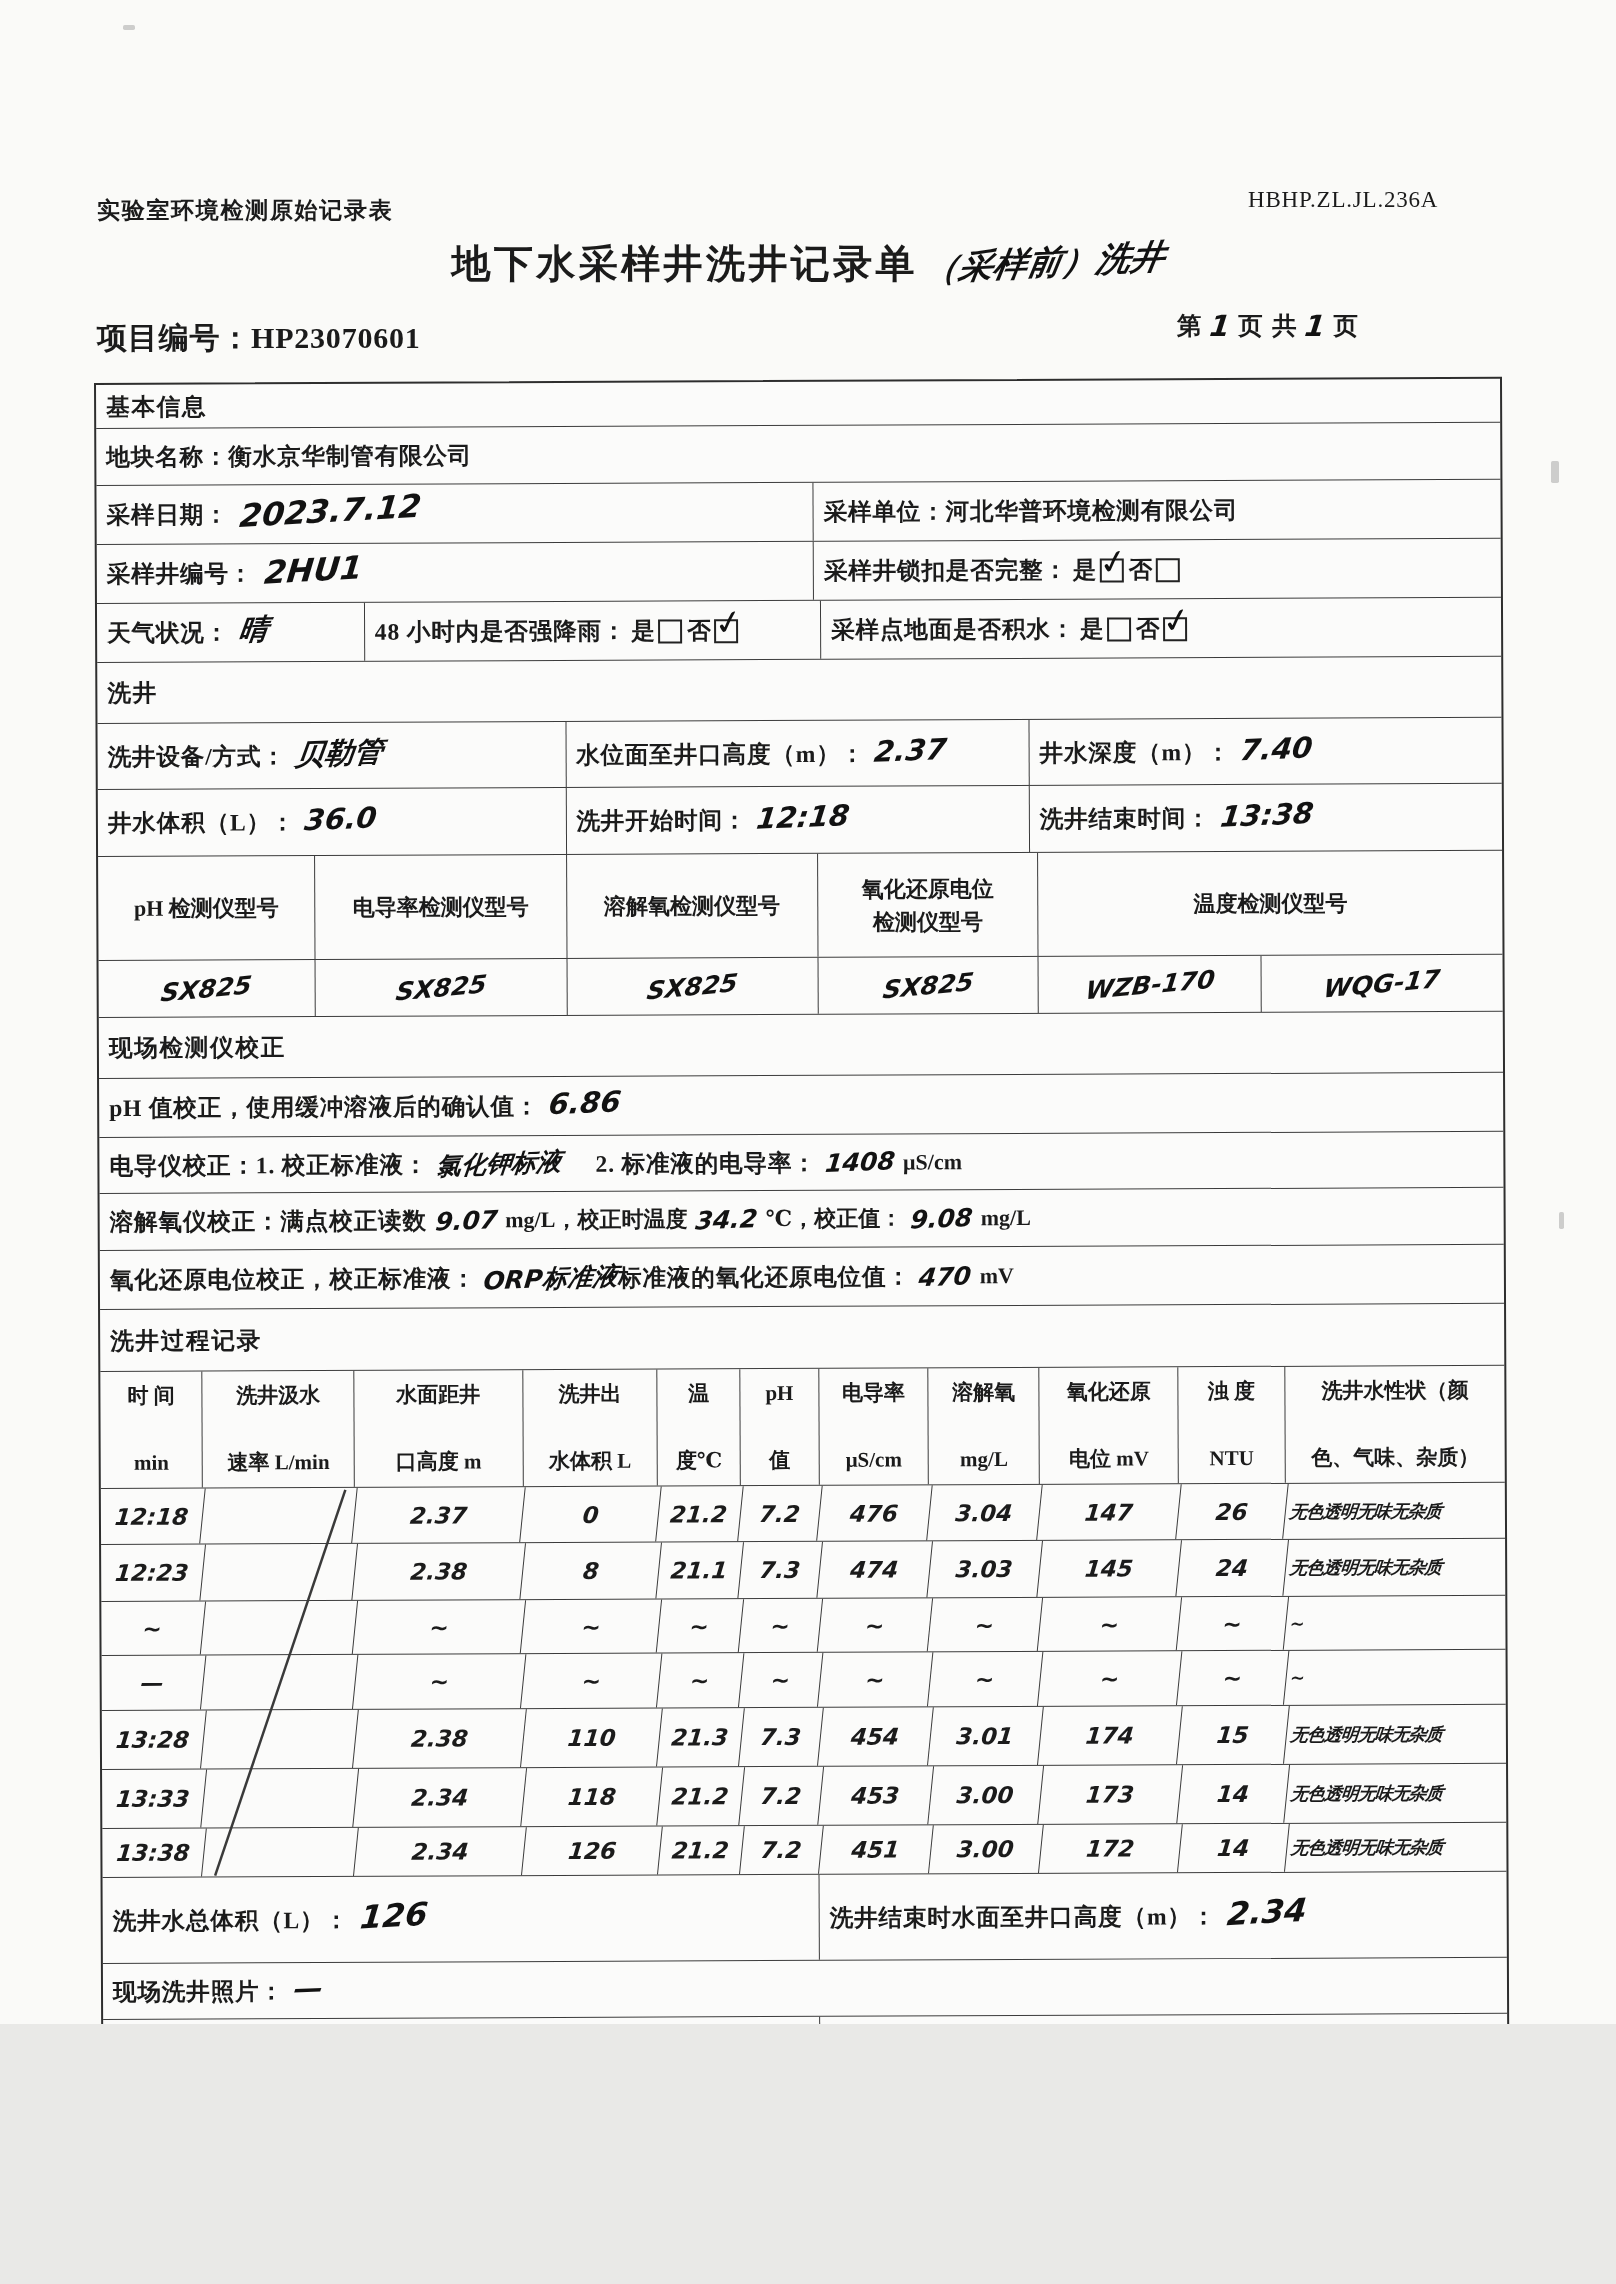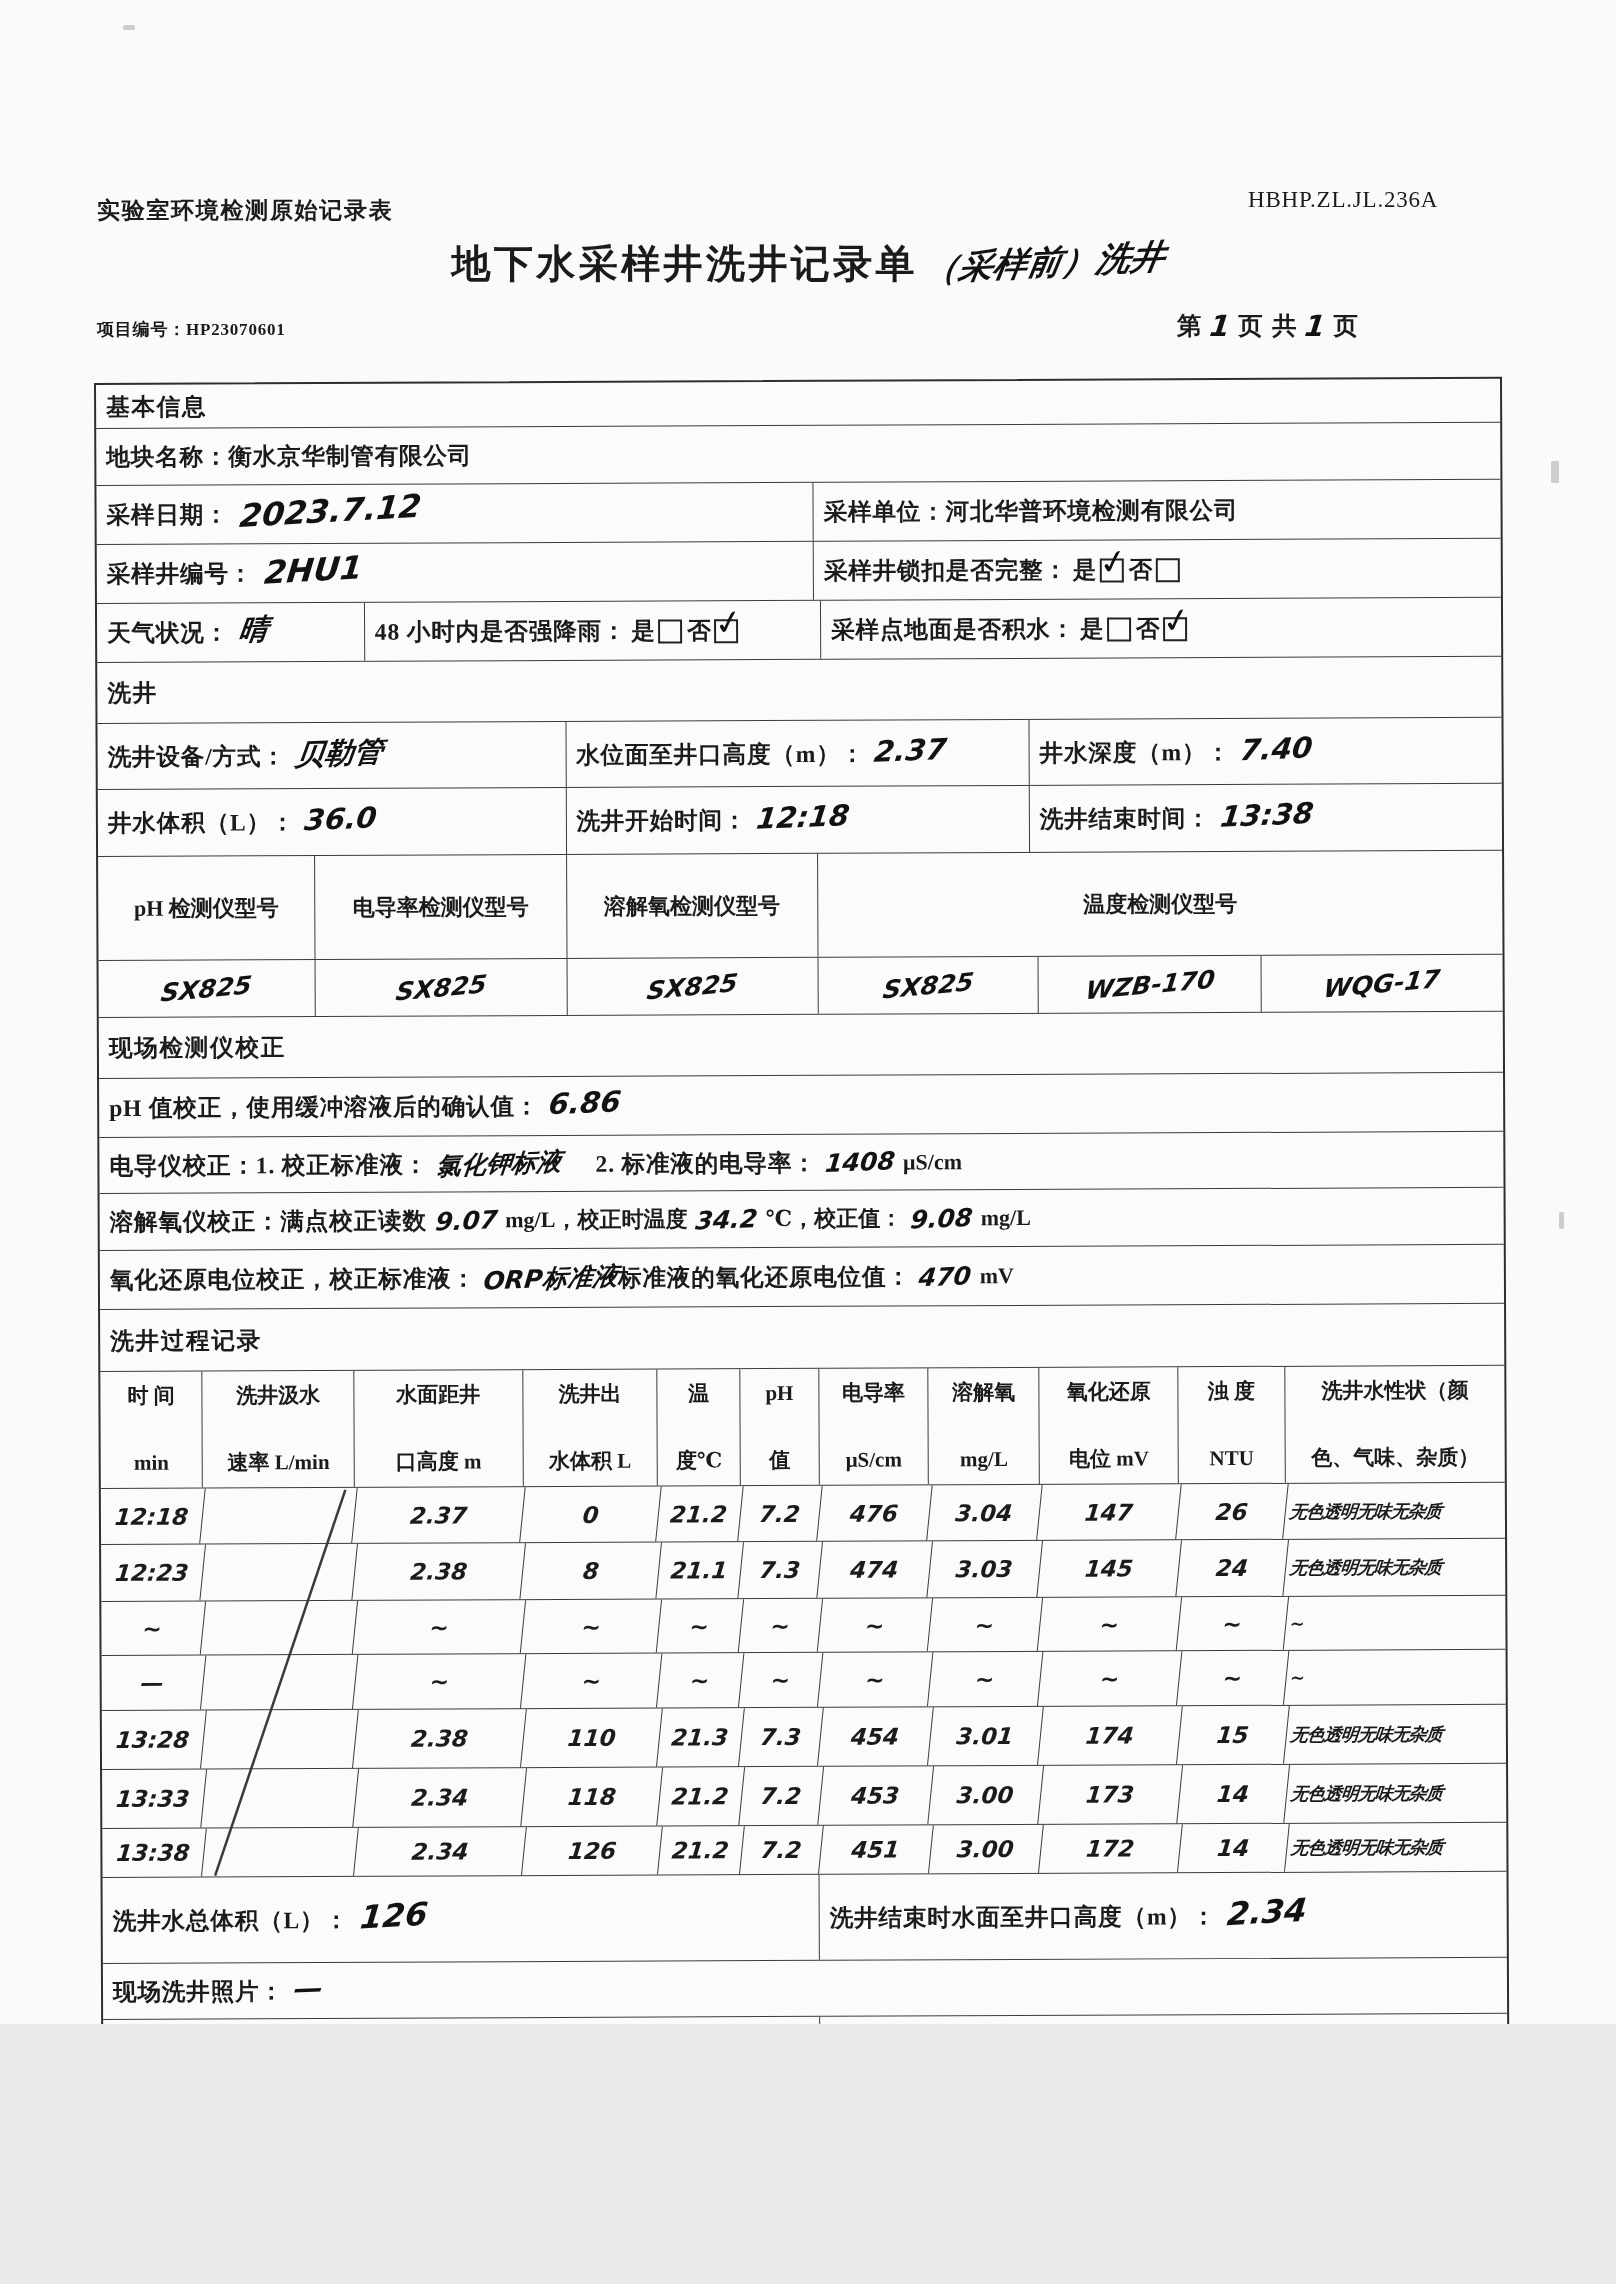--- a/index.html
+++ b/index.html
@@ -10,21 +10,21 @@
   .sig{font-family:"DejaVu Sans",sans-serif;font-style:italic;font-weight:700;font-size:34px;
        display:inline-block;transform:skewX(-14deg) rotate(-4deg);letter-spacing:1.7px;color:#101010;}
   .lbl{font-size:23.6px;font-weight:700;letter-spacing:0.8px;white-space:nowrap;}
   .sec{font-size:23.6px;font-weight:700;letter-spacing:1.7px;}
   
   .doc-label{position:absolute;left:97px;top:195px;font-size:23px;font-weight:700;letter-spacing:1.7px;}
   .form-code{position:absolute;left:1248px;top:187px;font-size:23px;font-weight:400;letter-spacing:0.8px;}
   .titlerow{position:absolute;left:0;top:237px;width:100%;text-align:center;white-space:nowrap;}
   .title{font-size:39px;font-weight:700;letter-spacing:3.4px;}
   .title-note{font-size:34px;margin-left:8.4px;transform:skewX(-12deg) rotate(-3deg);position:relative;top:-3.4px;}
-  .projrow{position:absolute;left:97px;top:318px;font-size:17px;font-weight:700;letter-spacing:0.8px;text-align:right;}
+  .projrow{position:absolute;left:97px;top:318px;font-size:30px;font-weight:700;letter-spacing:0.8px;text-align:right;}
   .pagenums{position:absolute;left:1177px;top:310px;font-size:24.4px;font-weight:700;letter-spacing:1.7px;}
   .pagenums .hw{font-size:29px;margin:0 6.7px;position:relative;top:1.7px;}
   
   .form{position:absolute;left:94px;top:383px;width:1408px;border:2.5px solid #2e2e2e;
         transform:rotate(-0.25deg);transform-origin:top left;box-sizing:border-box;background:rgba(255,255,255,.25);}
   .r{display:flex;border-bottom:1.7px solid #3b3b3b;box-sizing:border-box;align-items:center;}
   .r:last-child{border-bottom:none;}
   .cell{box-sizing:border-box;padding:1.7px 10px;display:flex;align-items:center;height:100%;overflow:visible;}
   .cell+.cell{border-left:1.7px solid #3b3b3b;}
   .grow{flex:1;}
@@ -194,20 +194,23 @@
     <div class="r" style="height:104px">
       <div class="cell ins" style="width:15.4%">
           <span>pH 检测仪型号</span>
         </div>
       <div class="cell ins" style="width:17.9%">
           <span>电导率检测仪型号</span>
         </div>
       <div class="cell ins" style="width:17.9%">
           <span>溶解氧检测仪型号</span>
         </div>
+      <div class="cell ins wrap" style="width:15.7%">
+          <span>氧化还原电位检测仪型号</span>
+        </div>
       <div class="cell ins grow">
           <span>温度检测仪型号</span>
         </div>
     </div>
     <div class="r" style="height:57px">
       <div class="cell insval" style="width:15.4%">
           <span class="hw">SX825</span>
         </div>
       <div class="cell insval" style="width:17.9%">
           <span class="hw">SX825</span>

